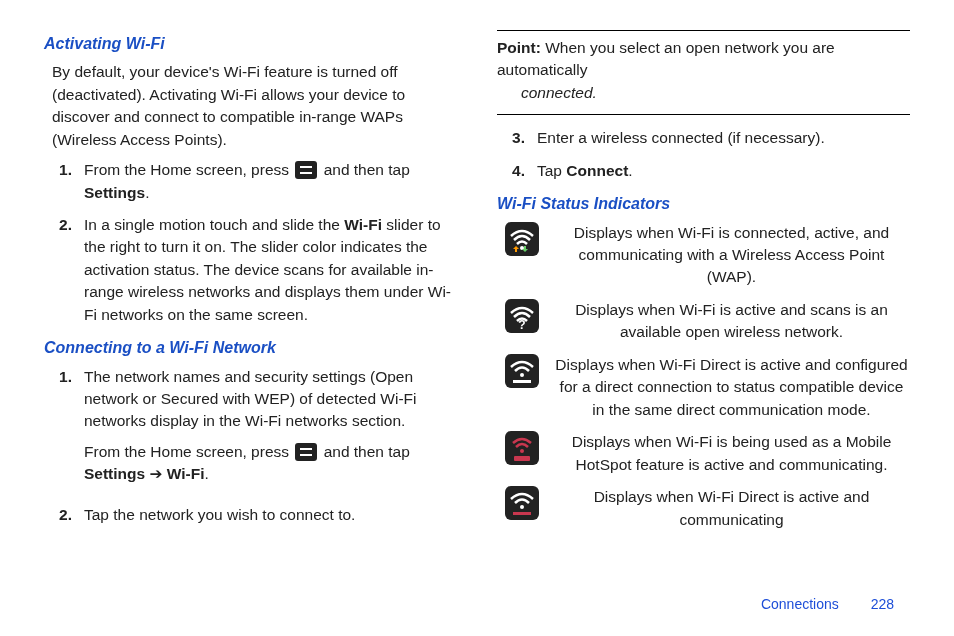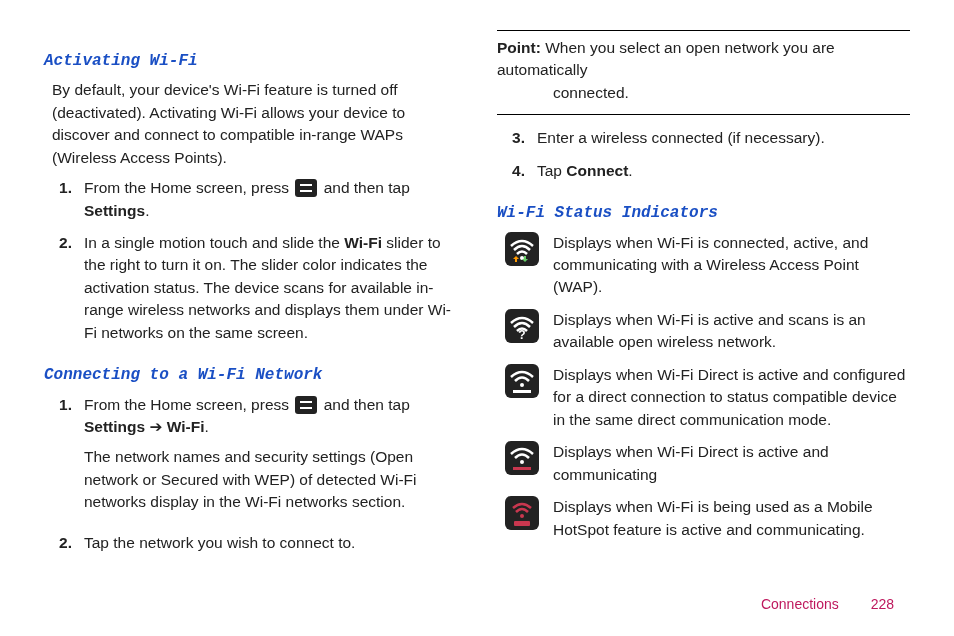--- a/index.html
+++ b/index.html
@@ -20,22 +20,21 @@
   }
   .col {
     flex: 1;
     min-width: 0;
   }
   .section-heading {
     color: #1a4fc4;
     font-weight: bold;
     font-style: italic;
     font-size: 16px;
-    margin: 20px 0 6px 0;
-    font-family: Liberation Mono, monospace;
+    margin: 2px 0 6px 0;
   }
   .body-text {
     margin: 4px 0 8px 8px;
   }
   ol.numlist {
     list-style: none;
     margin-left: 8px;
   }
   ol.numlist > li {
     display: flex;
@@ -75,25 +74,26 @@
     border-top:2px solid #fff;
   }
 
   .note-block {
     border-top: 1.5px solid #000;
     border-bottom: 1.5px solid #000;
     padding: 6px 0 10px 0;
     margin: 0 0 12px 0;
   }
   .note-block .note-text { margin-left: 0; }
-  .note-indent { margin-left: 56px; display:block;}
+  .note-indent { margin-left: 24px; display:block;font-style:italic;}
 
   .status-list {
     list-style: none;
     margin: 0 0 0 8px;
+    text-align: center;
   }
   .status-list li {
     display: flex;
     gap: 14px;
     margin-bottom: 10px;
     align-items: flex-start;
   }
   .status-icon {
     width: 34px;
     height: 34px;
@@ -103,21 +103,21 @@
     position: relative;
     overflow: hidden;
   }
   .status-icon svg { width:100%; height:100%; }
 
   .footer {
     position: absolute;
     bottom: 22px;
     right: 60px;
     font-size: 14px;
-    color: #be185d;
+    color: #1d4ed8;
   }
   .footer .label { margin-right: 28px; }
 </style>
 </head>
 <body>
 
 <div class="columns">
 
   <div class="col">
 
@@ -139,24 +139,24 @@
         </span>
       </li>
     </ol>
 
     <div class="section-heading">Connecting to a Wi-Fi Network</div>
 
     <ol class="numlist">
       <li>
         <span class="num">1.</span>
         <span class="txt">
+          <div class="para">The network names and security settings (Open network or Secured with WEP) of detected Wi-Fi networks display in the Wi-Fi networks section.</div>
           <div class="para">
             <span>From the Home screen, press </span><span class="inline-icon"></span><span> and then tap </span><span class="bold">Settings</span><span> ➔ </span><span class="bold">Wi-Fi</span><span>.</span>
           </div>
-          <div class="para">The network names and security settings (Open network or Secured with WEP) of detected Wi-Fi networks display in the Wi-Fi networks section.</div>
         </span>
       </li>
       <li>
         <span class="num">2.</span>
         <span class="txt">Tap the network you wish to connect to.</span>
       </li>
     </ol>
 
   </div>
 
@@ -223,41 +223,41 @@
               <circle cx="17" cy="21" r="2" fill="#fff"></circle>
               <rect x="8" y="26" width="18" height="3" fill="#fff"></rect>
             </svg>
         </span>
         <span>Displays when Wi-Fi Direct is active and configured for a direct connection to status compatible device in the same direct communication mode.</span>
       </li>
 
       <li>
         <span class="status-icon">
           <svg viewBox="0 0 34 34">
+              <path d="M8 12 Q17 4 26 12" stroke="#c9374f" stroke-width="2.5" fill="none"></path>
+              <path d="M11 16 Q17 10 23 16" stroke="#c9374f" stroke-width="2.5" fill="none"></path>
+              <circle cx="17" cy="20" r="2" fill="#c9374f"></circle>
+              <rect x="9" y="25" width="16" height="5" rx="1" fill="#c9374f"></rect>
+            </svg>
+        </span>
+        <span>Displays when Wi-Fi is being used as a Mobile HotSpot feature is active and communicating.</span>
+      </li>
+
+      <li>
+        <span class="status-icon">
+          <svg viewBox="0 0 34 34">
               <path d="M6 13 Q17 3 28 13" stroke="#fff" stroke-width="2.5" fill="none"></path>
               <path d="M10 17 Q17 10 24 17" stroke="#fff" stroke-width="2.5" fill="none"></path>
               <circle cx="17" cy="21" r="2" fill="#fff"></circle>
               <rect x="8" y="26" width="18" height="3" fill="#c9374f"></rect>
             </svg>
         </span>
         <span>Displays when Wi-Fi Direct is active and communicating</span>
       </li>
 
-      <li>
-        <span class="status-icon">
-          <svg viewBox="0 0 34 34">
-              <path d="M8 12 Q17 4 26 12" stroke="#c9374f" stroke-width="2.5" fill="none"></path>
-              <path d="M11 16 Q17 10 23 16" stroke="#c9374f" stroke-width="2.5" fill="none"></path>
-              <circle cx="17" cy="20" r="2" fill="#c9374f"></circle>
-              <rect x="9" y="25" width="16" height="5" rx="1" fill="#c9374f"></rect>
-            </svg>
-        </span>
-        <span>Displays when Wi-Fi is being used as a Mobile HotSpot feature is active and communicating.</span>
-      </li>
-
     </ul>
 
   </div>
 </div>
 
 <div class="footer">
   <span class="label">Connections</span>
   <span>228</span>
 </div>
 

